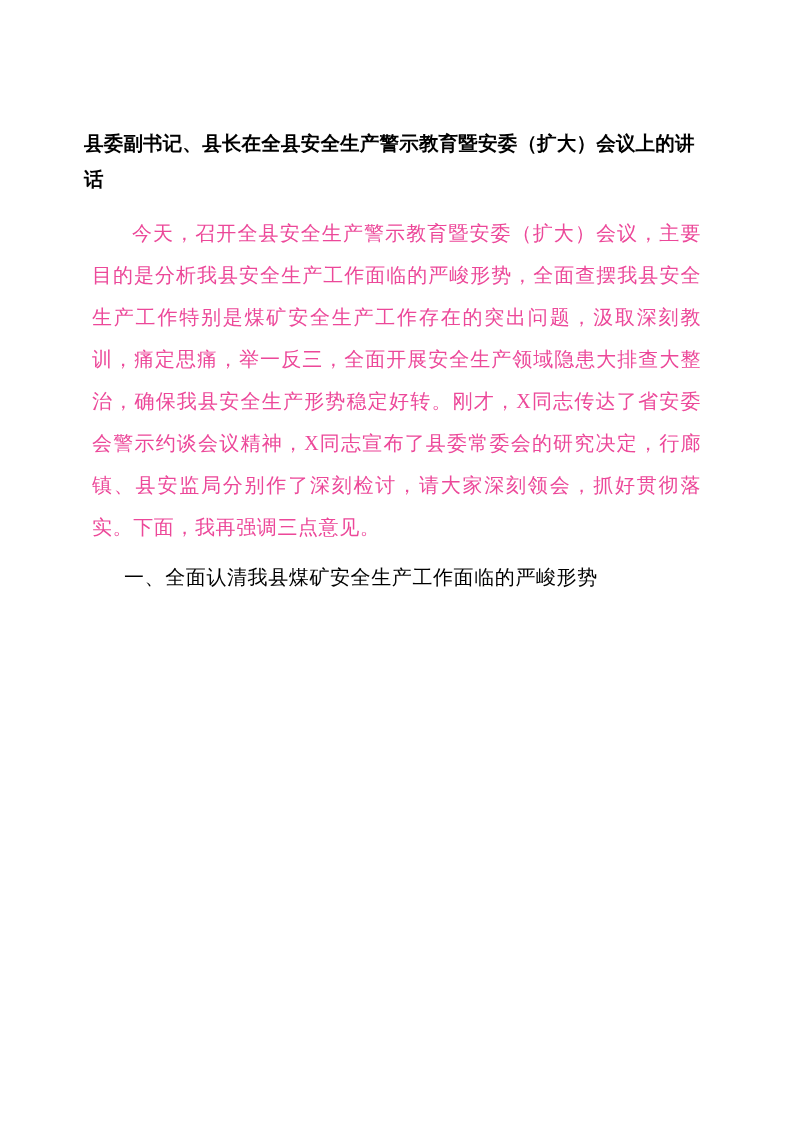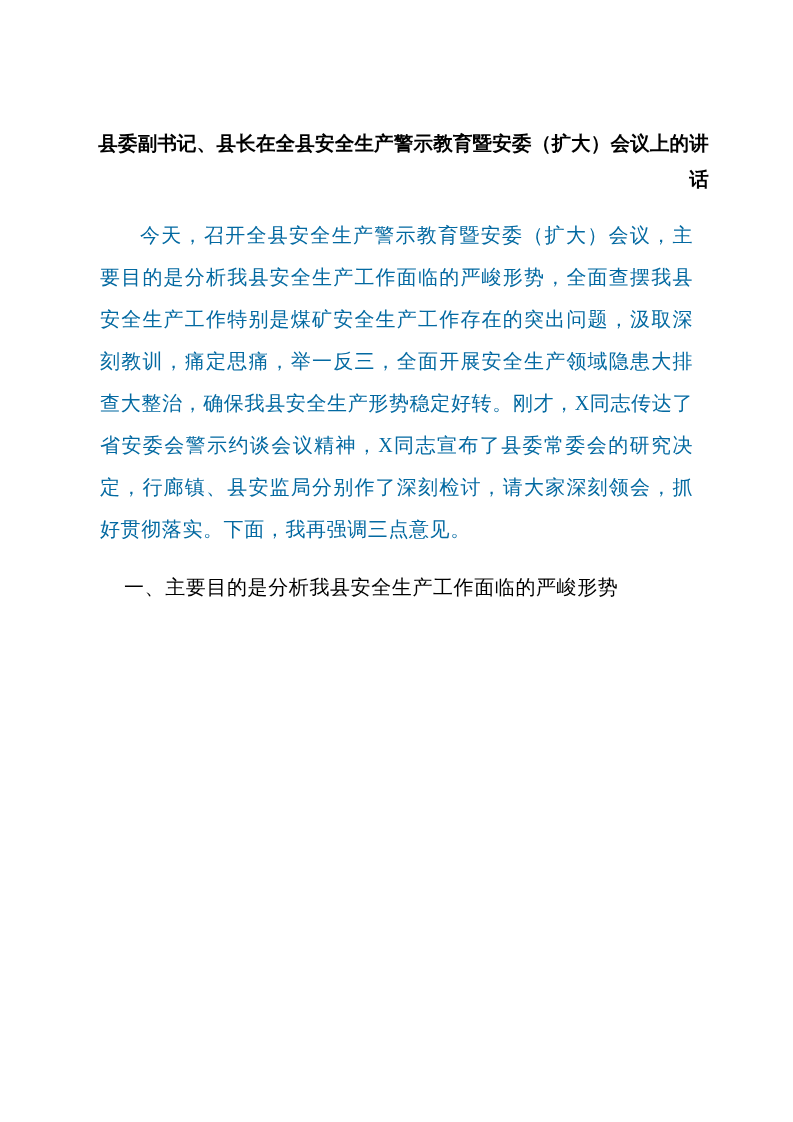--- a/index.html
+++ b/index.html
@@ -20,50 +20,50 @@
     height: 1122px;
     padding: 126px 84px 60px 84px;
     background: #ffffff;
   }
   .doc-title {
     font-family: "DejaVu Sans", "Liberation Sans", sans-serif;
     font-weight: bold;
     font-size: 19.5px;
     line-height: 36px;
     letter-spacing: 0.2px;
-    text-align: right;
+    text-align: left;
     margin: 0 0 14px 0;
     color: #000000;
   }
   .body-para {
     font-family: "Liberation Serif", "DejaVu Serif", serif;
     font-size: 20px;
     line-height: 42px;
     letter-spacing: 0.6px;
     text-align: justify;
     text-justify: inter-ideograph;
-    margin: 16px;
+    margin: 8px;
     text-indent: 2em;
-    color: #0369a1;
+    color: #ec4899;
   }
   .section-head {
     font-family: "Liberation Serif", "DejaVu Serif", serif;
     font-size: 20px;
     line-height: 42px;
     letter-spacing: 0.6px;
     margin: 0;
     text-indent: 2em;
     color: #000000;
   }
 </style>
 </head>
 <body>
 
 <div class="page">
 
   <h1 class="doc-title">县委副书记、县长在全县安全生产警示教育暨安委（扩大）会议上的讲话</h1>
 
   <p class="body-para">今天，召开全县安全生产警示教育暨安委（扩大）会议，主要目的是分析我县安全生产工作面临的严峻形势，全面查摆我县安全生产工作特别是煤矿安全生产工作存在的突出问题，汲取深刻教训，痛定思痛，举一反三，全面开展安全生产领域隐患大排查大整治，确保我县安全生产形势稳定好转。刚才，X同志传达了省安委会警示约谈会议精神，X同志宣布了县委常委会的研究决定，行廊镇、县安监局分别作了深刻检讨，请大家深刻领会，抓好贯彻落实。下面，我再强调三点意见。</p>
 
-  <p class="section-head">一、主要目的是分析我县安全生产工作面临的严峻形势</p>
+  <p class="section-head">一、全面认清我县煤矿安全生产工作面临的严峻形势</p>
 
 
 </div>
 
 </body></html>

